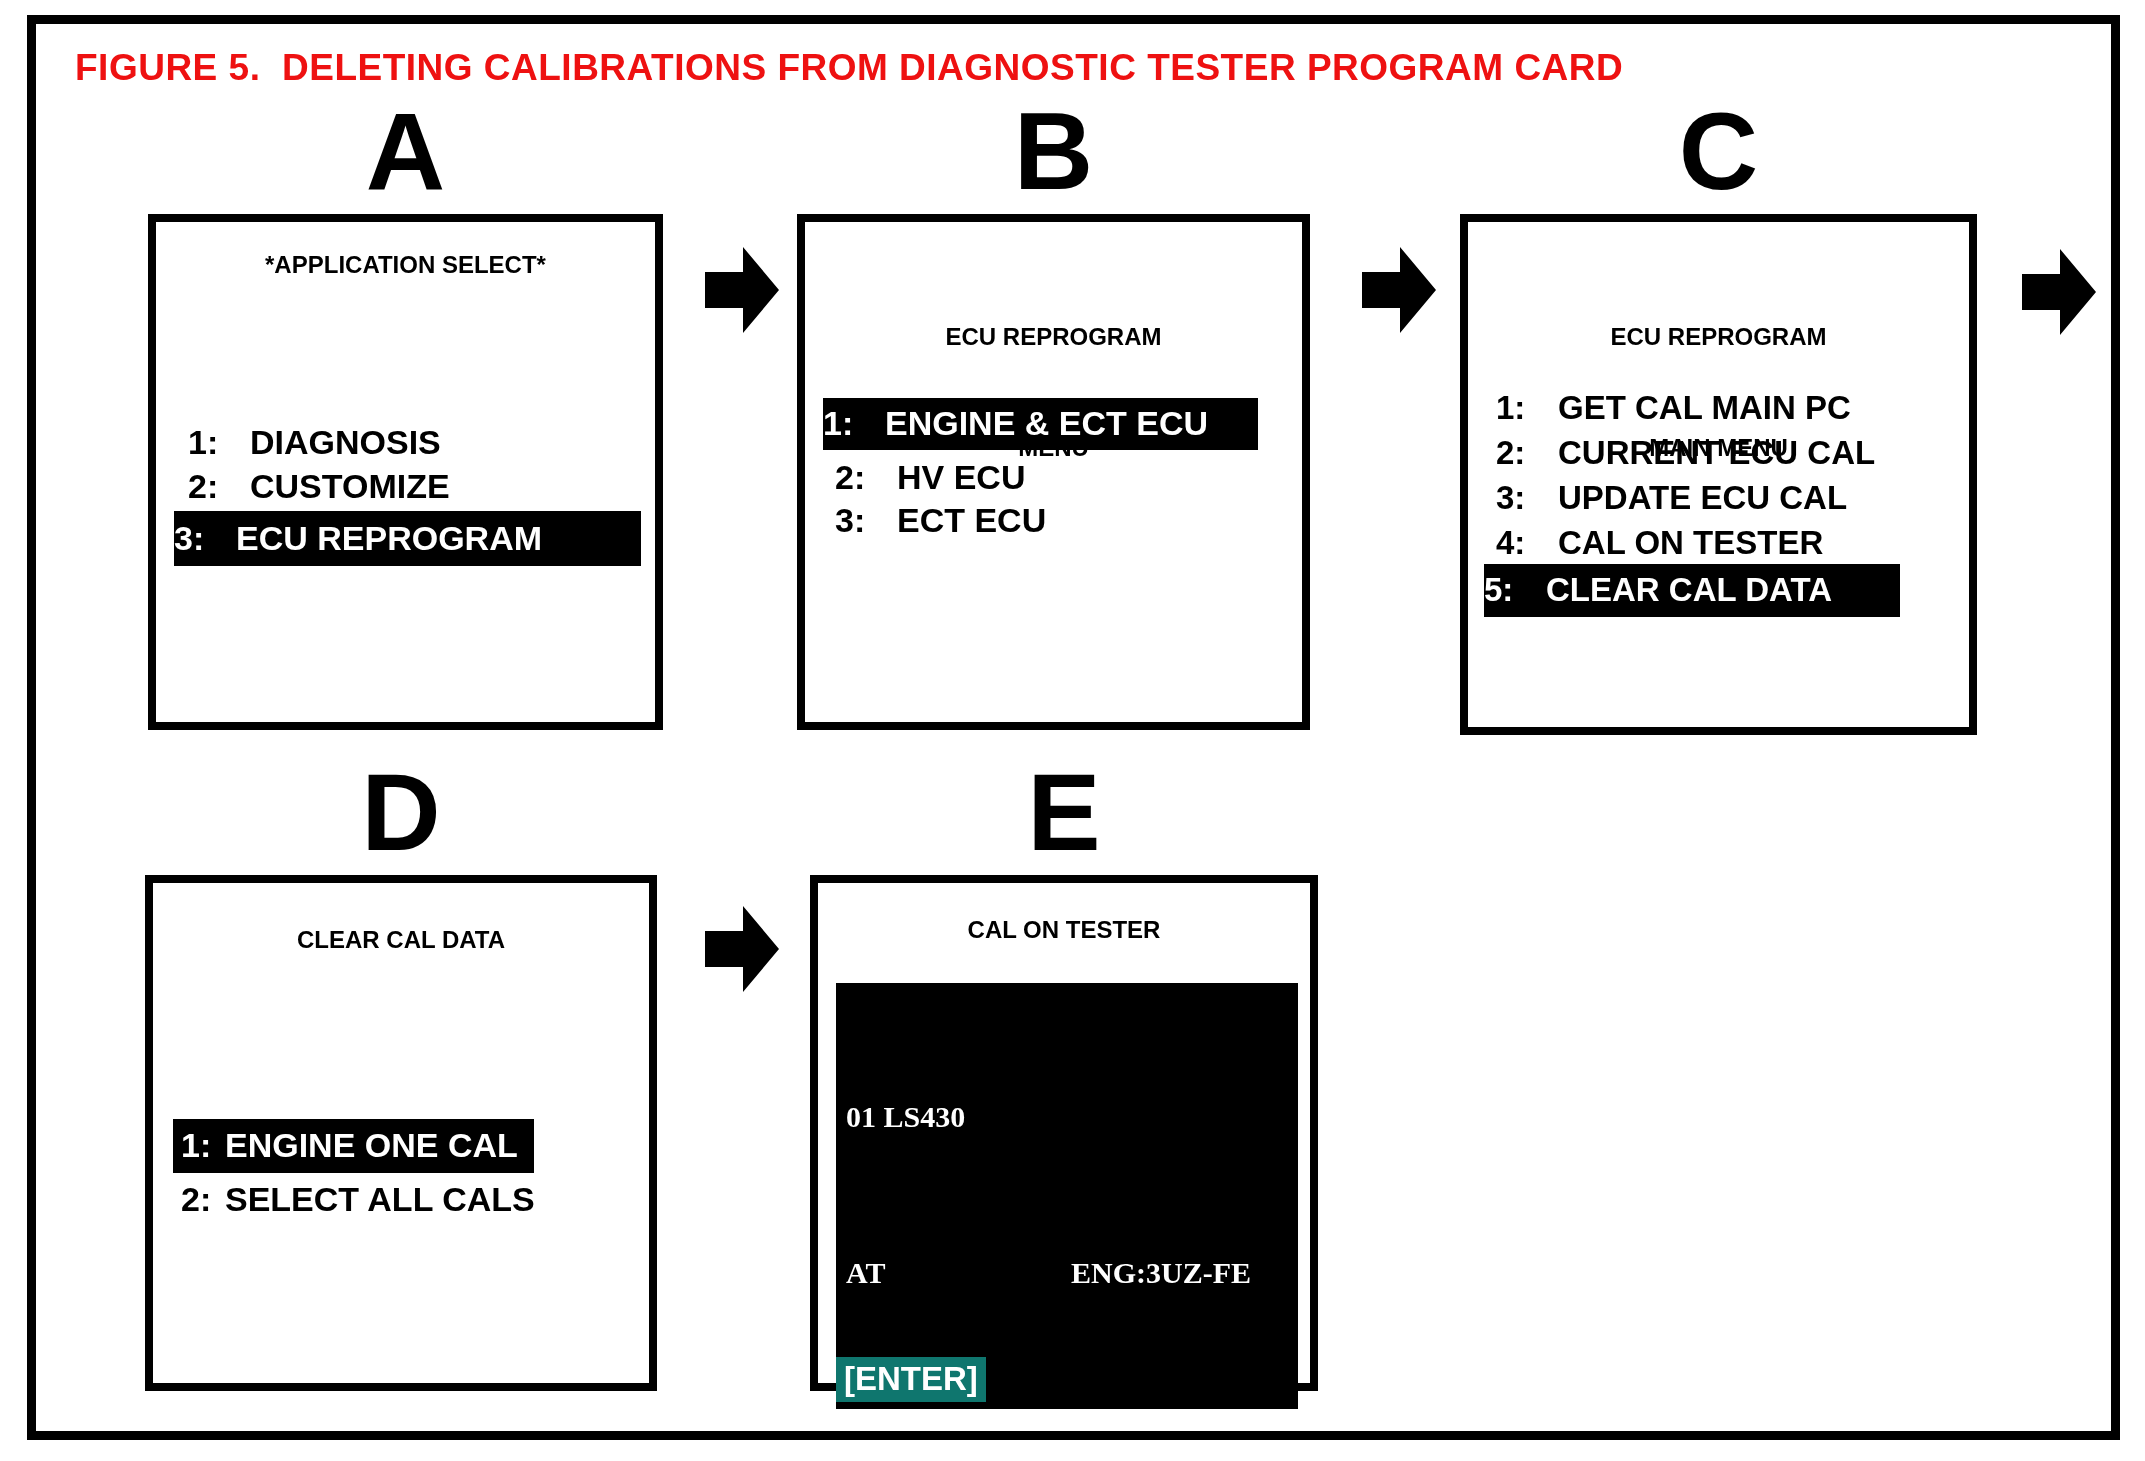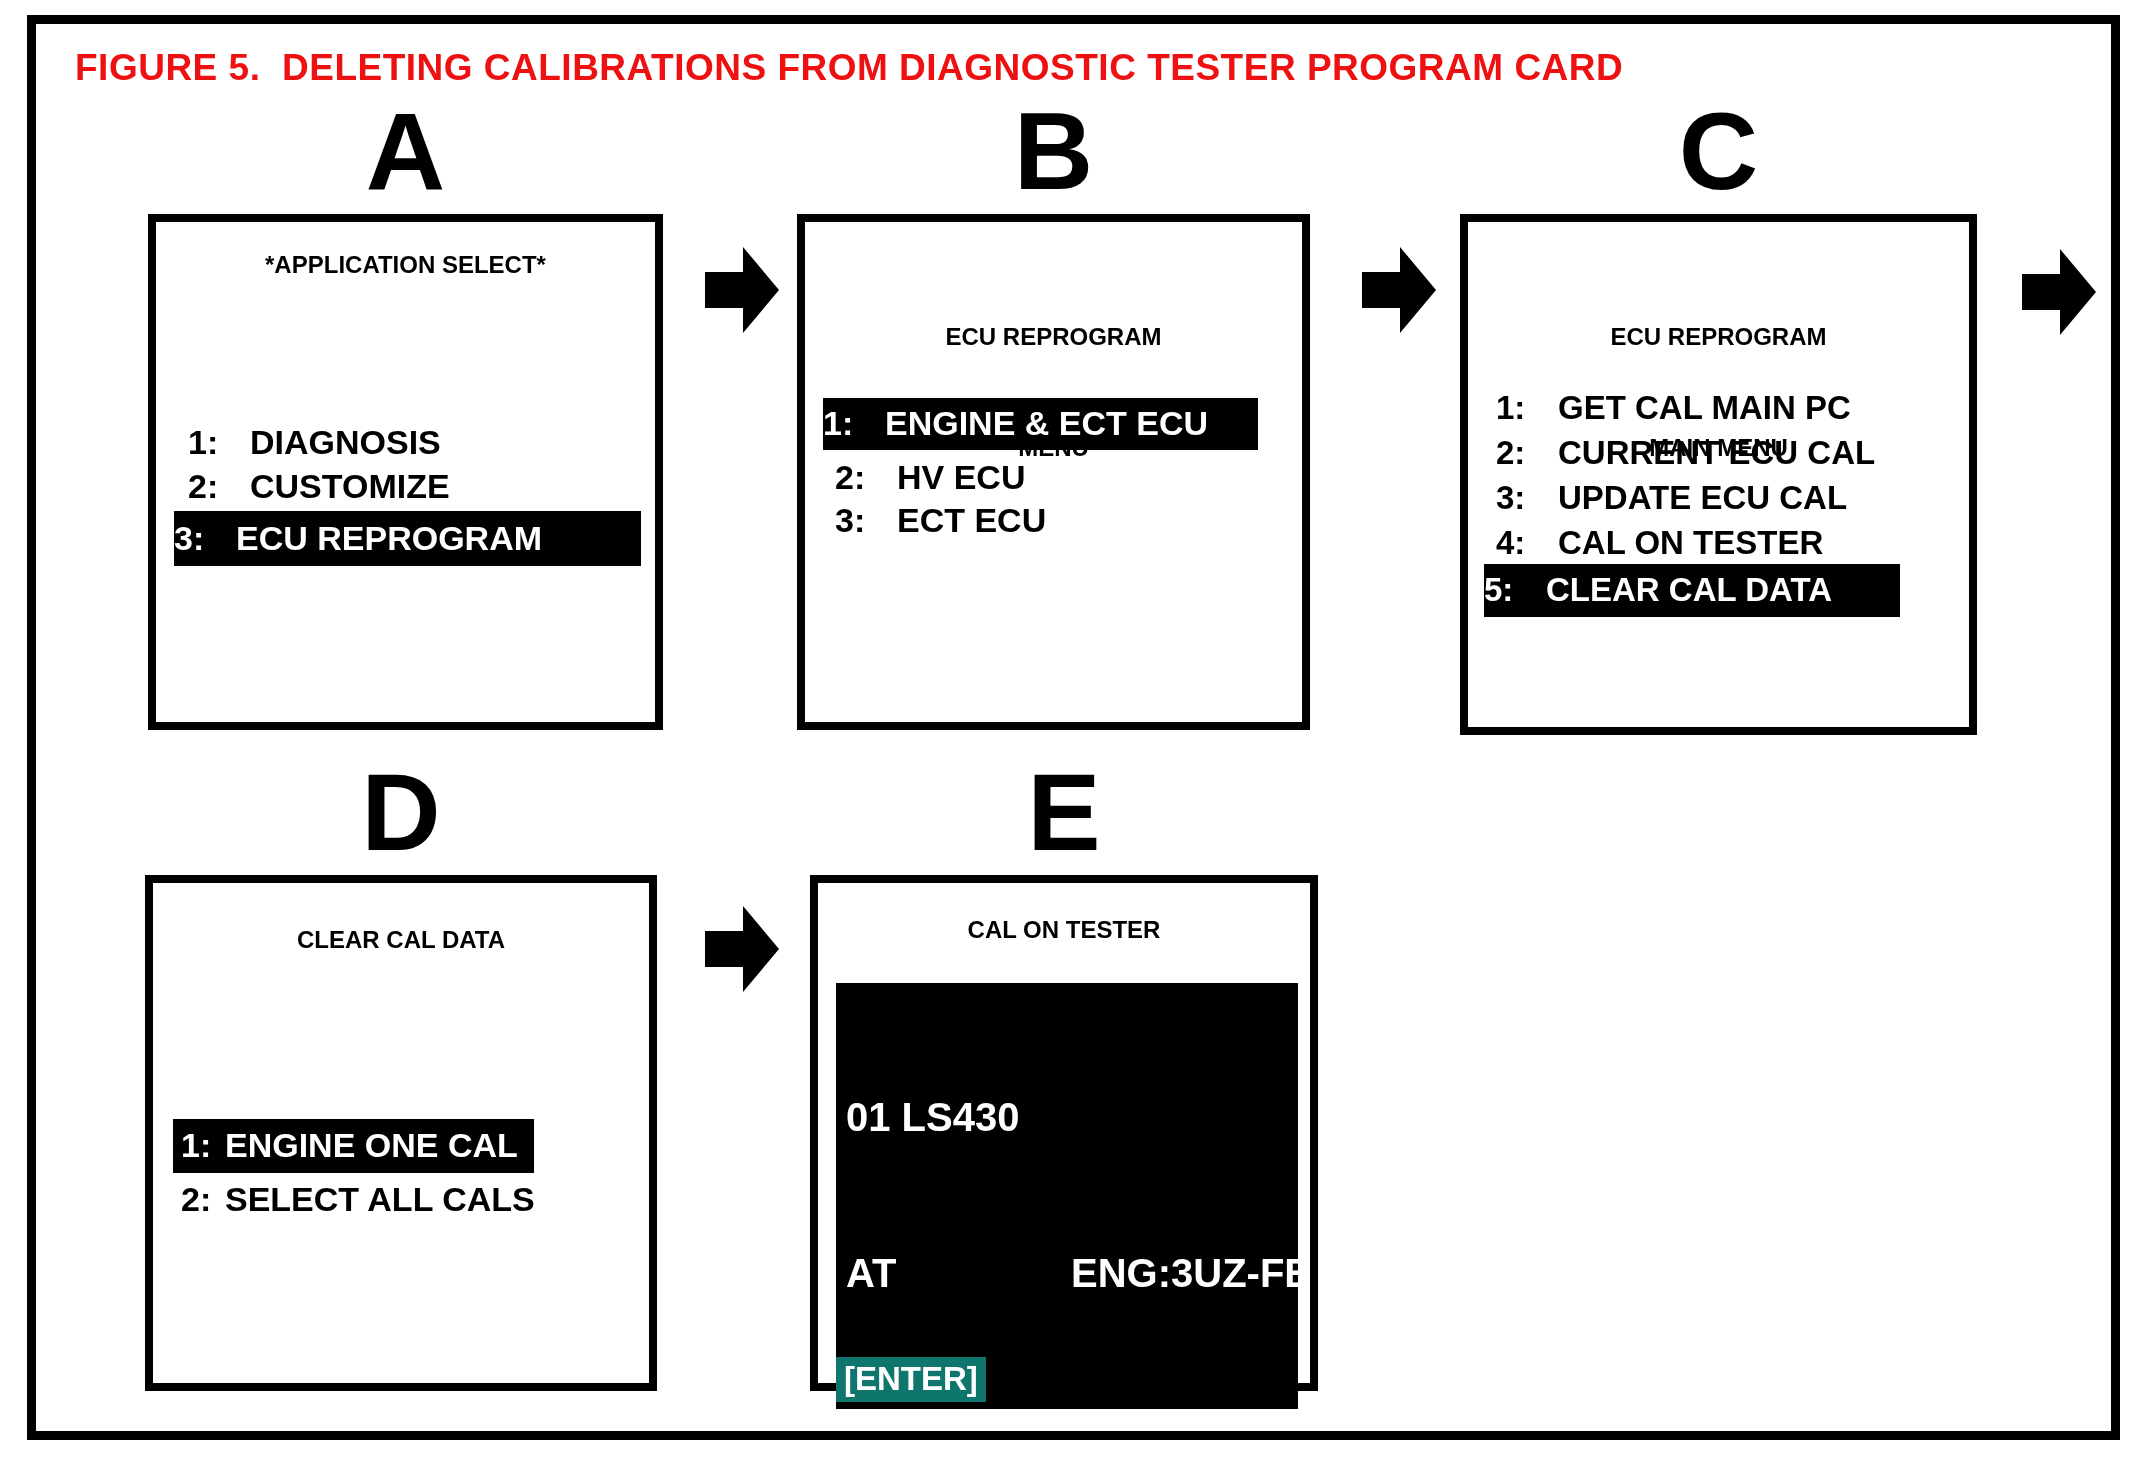--- a/index.html
+++ b/index.html
@@ -29,21 +29,21 @@
   .menu-c .mi{font-size:33px;line-height:45px;padding-left:12px;}
   .menu-c .mi.hl{margin-right:55px;margin-top:-1px;padding:3px 0 5px 0;}
   
   .menu-d{left:20px;right:14px;top:236px;}
   .menu-d .mi{line-height:44px;}
   .menu-d .mi .num{width:44px;}
   .menu-d .mi.hl{display:inline-flex;padding:4px 16px 6px 8px;margin-bottom:4px;}
   .menu-d .mi.plain{padding-left:8px;}
   
   .cal-list{position:absolute;left:18px;right:12px;top:100px;}
-  .cal-entry{font-size:40px;line-height:52px;padding-left:10px;white-space:pre;}
+  .cal-entry{font-size:30px;line-height:52px;padding-left:10px;white-space:pre;font-family:Liberation Serif, serif;}
   .cal-entry.hl{padding:4px 0 6px 10px;margin-bottom:4px;}
   .cal-line2{display:flex;}
   .cal-line2 .trans{flex:none;width:225px;}
   .e-footer{position:absolute;left:18px;top:386px;font-size:33px;line-height:44px;white-space:pre;}
   .e-footer .key{background:#0f766e;color:#fff;padding:3px 8px 5px 8px;}
   .arrow{position:absolute;}
 </style>
 </head>
 <body>
 

